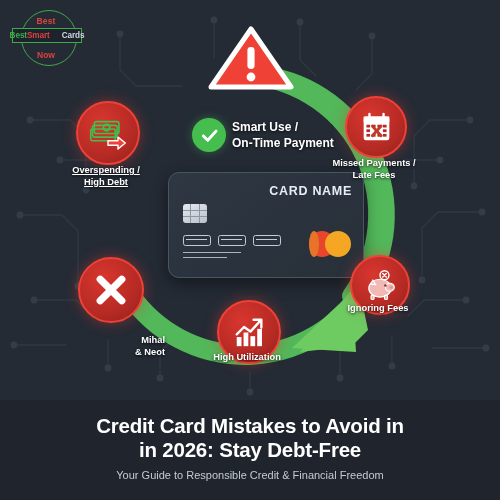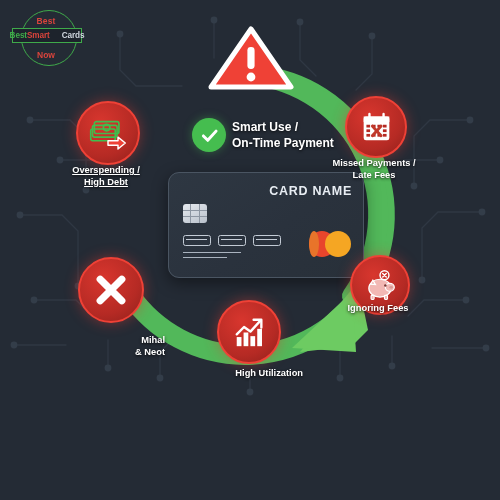--- a/index.html
+++ b/index.html
@@ -78,21 +78,21 @@
   .n-miss{left:345px;top:96px;}
   .n-miss .bubble{left:0;top:0;width:58px;height:58px;}
   .n-miss .lbl{left:-31px;top:62px;width:120px;}
   
   .n-fees{left:350px;top:255px;}
   .n-fees .bubble{left:0;top:0;width:56px;height:56px;}
   .n-fees .lbl{left:-28px;top:48px;width:112px;}
   
   .n-util{left:217px;top:300px;}
   .n-util .bubble{left:0;top:0;width:60px;height:60px;}
-  .n-util .lbl{left:-26px;top:68px;width:112px;text-align:right;}
+  .n-util .lbl{left:-26px;top:52px;width:112px;}
   
   .n-x{left:78px;top:257px;}
   .n-x .bubble{left:0;top:0;width:62px;height:62px;}
   .n-x .lbl{left:-25px;top:78px;width:112px;text-align:right;}
 
   
   .check{position:absolute;left:192px;top:118px;width:34px;height:34px;
          border-radius:50%;background:#45bd4f;z-index:7;
          display:flex;align-items:center;justify-content:center;
          box-shadow:0 0 10px rgba(69,189,79,.4);}
@@ -294,14 +294,19 @@
   <div class="node n-x">
     <div class="bubble">
       <svg viewBox="0 0 40 40" width="36" height="36">
         <path d="M8 8 L32 32 M32 8 L8 32" fill="none" stroke="#ffffff" stroke-width="8" stroke-linecap="round"></path>
       </svg>
     </div>
     <div class="lbl">Mihal
 &amp;  Neot</div>
   </div>
 
+  <div class="footer">
+    <h1 class="f-title">Credit Card Mistakes to Avoid in
+in 2026:  Stay Debt-Free</h1>
+    <p class="f-sub">Your Guide to Responsible Credit &amp; Financial Freedom</p>
+  </div>
 
 </div>
 
 </body></html>

